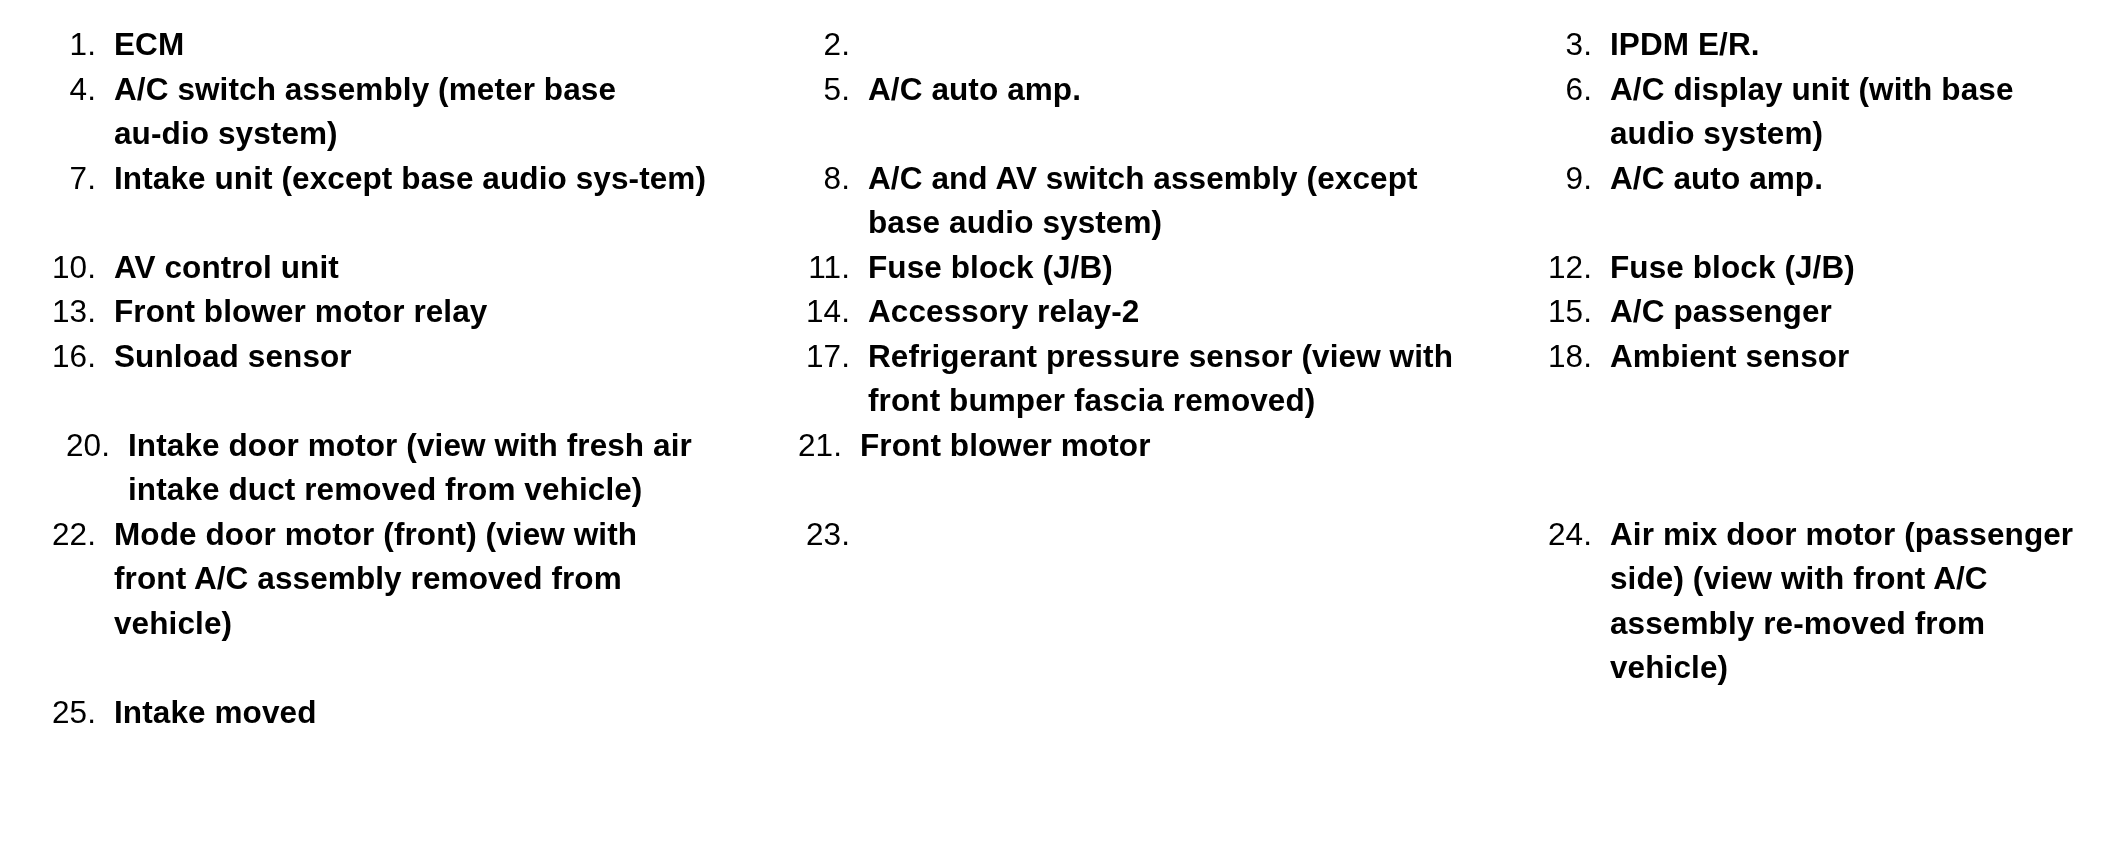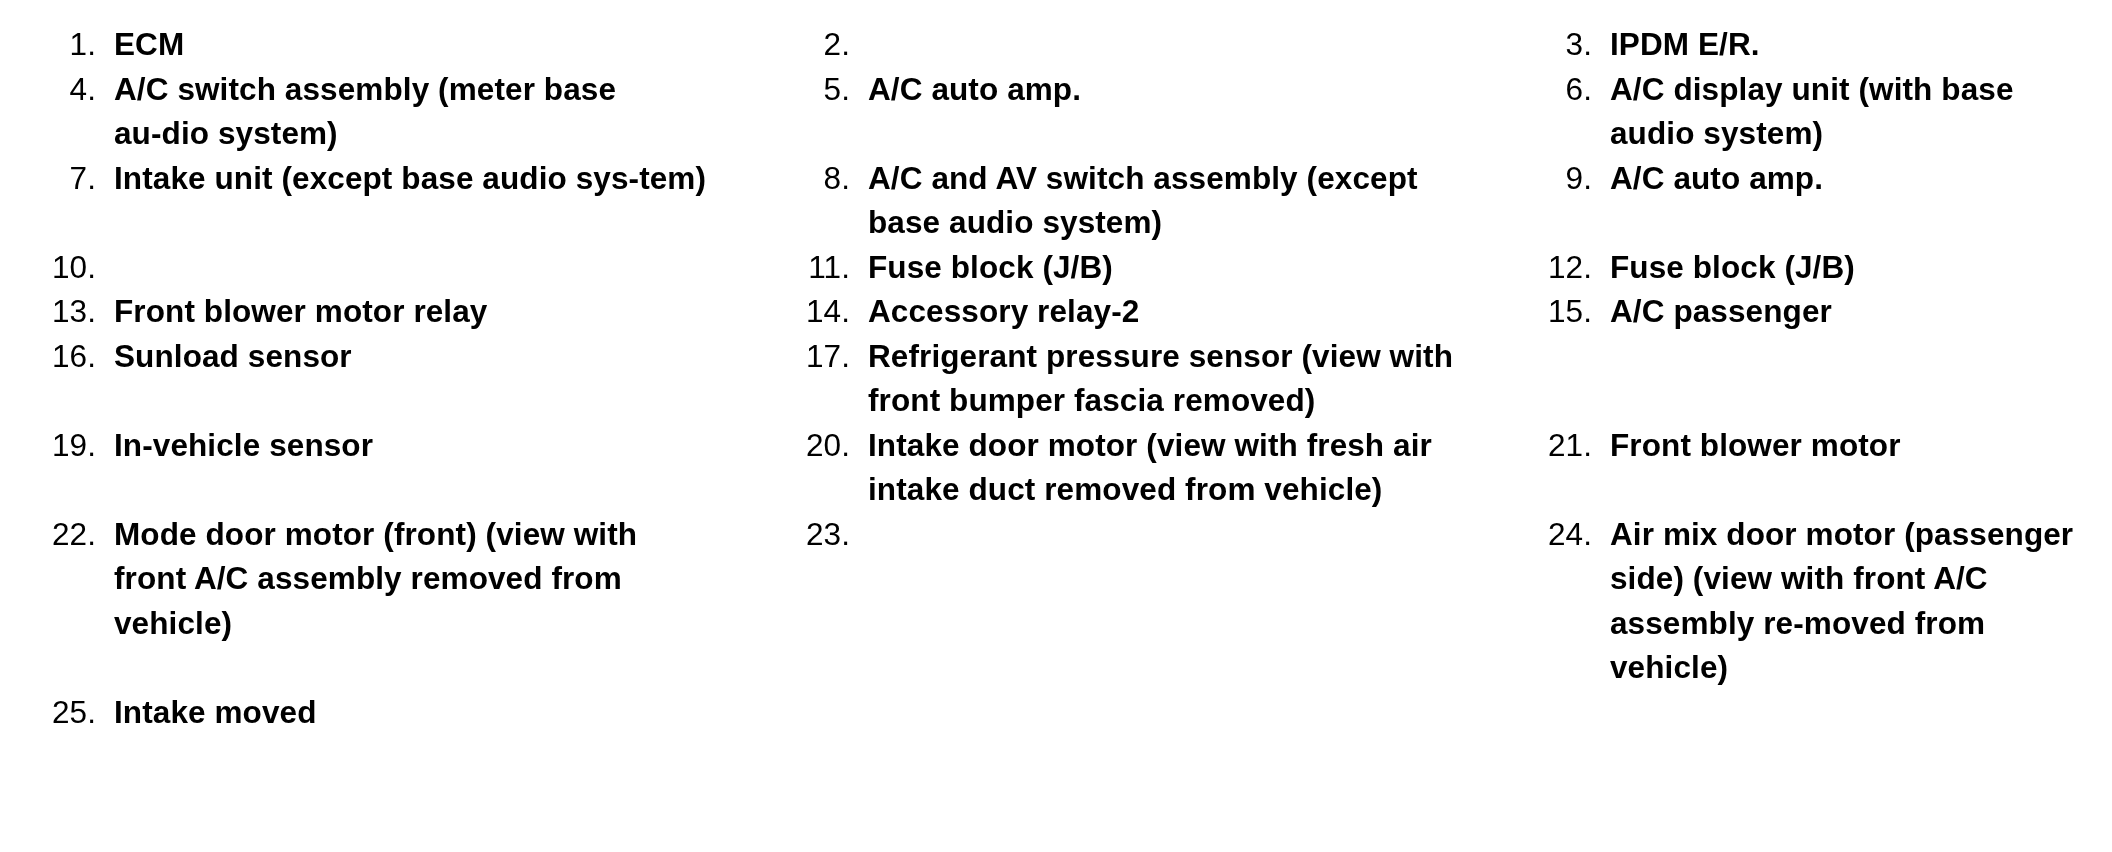--- a/index.html
+++ b/index.html
@@ -122,20 +122,21 @@
         <div class="legend-cell col3">
           <div class="item-number">9.</div>
           <div class="item-gap"></div>
           <div class="item-label">A/C auto amp.</div>
         </div>
       </div>
       <div class="band">
         <div class="legend-cell col1">
           <div class="item-number">10.</div>
           <div class="item-gap"></div>
+          <div class="item-label">AV control unit</div>
         </div>
         <div class="legend-cell col2">
           <div class="item-number">11.</div>
           <div class="item-gap"></div>
           <div class="item-label">Fuse block (J/B)</div>
         </div>
         <div class="legend-cell col3">
           <div class="item-number">12.</div>
           <div class="item-gap"></div>
           <div class="item-label">Fuse block (J/B)</div>
@@ -162,27 +163,27 @@
         <div class="legend-cell col1">
           <div class="item-number">16.</div>
           <div class="item-gap"></div>
           <div class="item-label">Sunload sensor</div>
         </div>
         <div class="legend-cell col2">
           <div class="item-number">17.</div>
           <div class="item-gap"></div>
           <div class="item-label">Refrigerant pressure sensor (view with front bumper fascia removed)</div>
         </div>
-      </div>
-      <div class="band">
-        <div class="legend-cell col1">
-          <div class="item-number">19.</div>
-          <div class="item-gap"></div>
-          <div class="item-label">In-vehicle sensor</div>
-        </div>
+        <div class="legend-cell col3">
+          <div class="item-number">18.</div>
+          <div class="item-gap"></div>
+          <div class="item-label">Ambient sensor</div>
+        </div>
+      </div>
+      <div class="band">
         <div class="legend-cell col2">
           <div class="item-number">20.</div>
           <div class="item-gap"></div>
           <div class="item-label">Intake door motor (view with fresh air intake duct removed from vehicle)</div>
         </div>
         <div class="legend-cell col3">
           <div class="item-number">21.</div>
           <div class="item-gap"></div>
           <div class="item-label">Front blower motor</div>
         </div>

